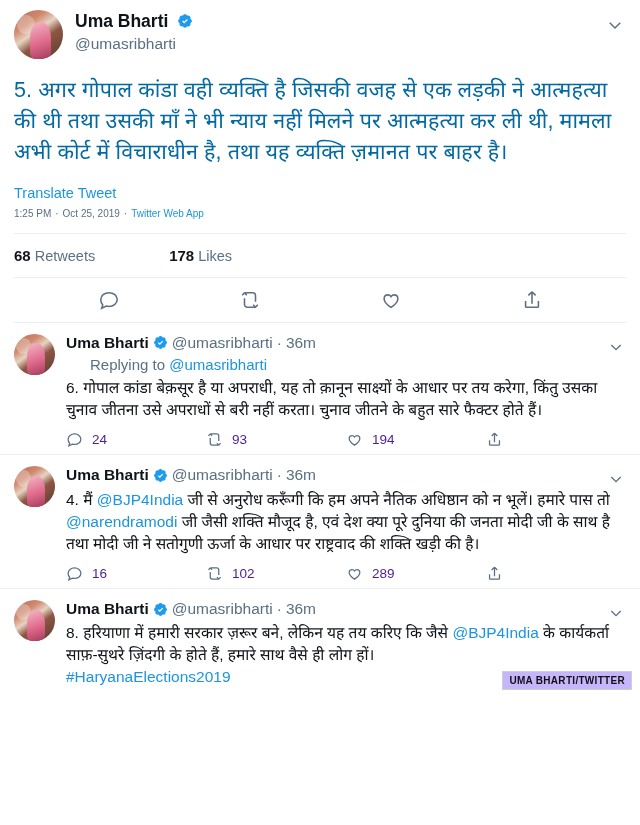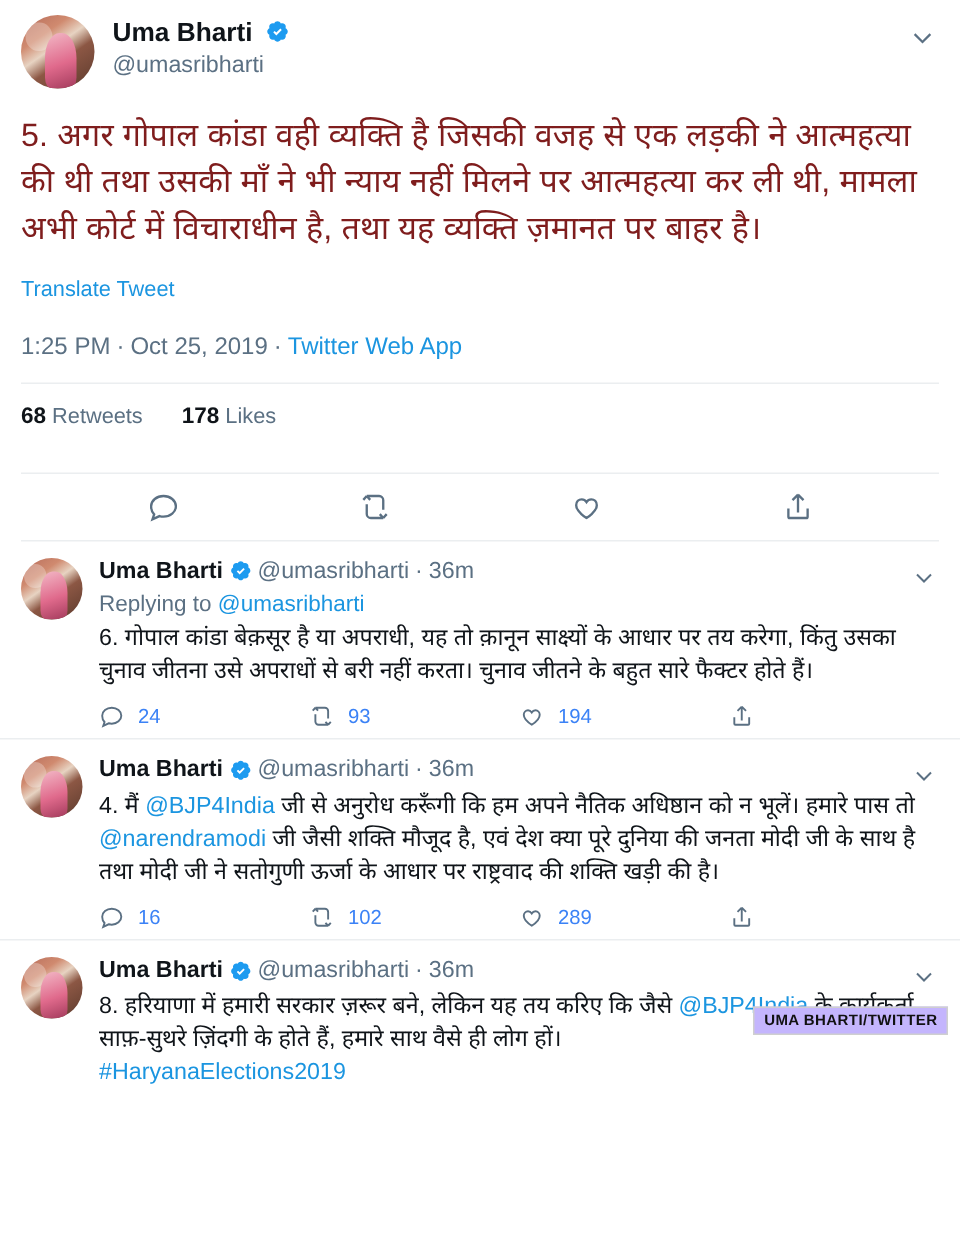--- a/index.html
+++ b/index.html
@@ -90,48 +90,49 @@
   }
   .caret {
     position: absolute;
     right: 16px;
     top: 16px;
     color: #5b7083;
   }
   .tweet-text {
     font-size: 21.5px;
     line-height: 1.45;
-    color: #7f1d1d;
+    color: #0369a1;
     margin: 16px 0 0 0;
     letter-spacing: 0.1px;
   }
   .translate {
     margin-top: 16px;
     color: #1b95e0;
     font-size: 14.5px;
     cursor: pointer;
   }
   .timestamp {
-    margin-top: 22px;
-    font-size: 16px;
+    margin-top: 7px;
+    font-size: 10px;
     color: #5b7083;
   }
   .timestamp .app {
     color: #1b95e0;
   }
   .sep-line {
     border-top: 1px solid #ebeef0;
     margin: 14px 0 0 0;
   }
   .counts {
     display: flex;
     align-items: center;
-    padding: 13px 0 29px 0;
+    padding: 13px 0 13px 0;
     font-size: 14.5px;
     color: #5b7083;
+    gap: 48px;
   }
   .counts .num {
     color: #0f1419;
     font-weight: bold;
     font-size: 15px;
   }
   .counts .grp { margin-right: 26px; }
 
   .actions {
     display: flex;
@@ -188,34 +189,35 @@
     color: #5b7083;
   }
   .dot {
     color: #5b7083;
     margin: 0 4px;
   }
   .replying {
     font-size: 15px;
     color: #5b7083;
     margin-top: 4px;
+    margin-left: 24px;
   }
   .replying a { color: #1b95e0; text-decoration: none; }
   .reply-text {
     font-size: 15.5px;
     line-height: 1.42;
     color: #0f1419;
     margin-top: 4px;
   }
   .reply-text a { color: #1b95e0; text-decoration: none; }
   .reply-actions {
     display: flex;
     align-items: center;
     margin-top: 10px;
-    color: #3b82f6;
+    color: #4c1d95;
     font-size: 13.5px;
     justify-content: space-between;
   }
   .ra {
     display: flex;
     align-items: center;
     width: 150px;
   }
   .ra .n { margin-left: 9px; }
   .ra-icon {

